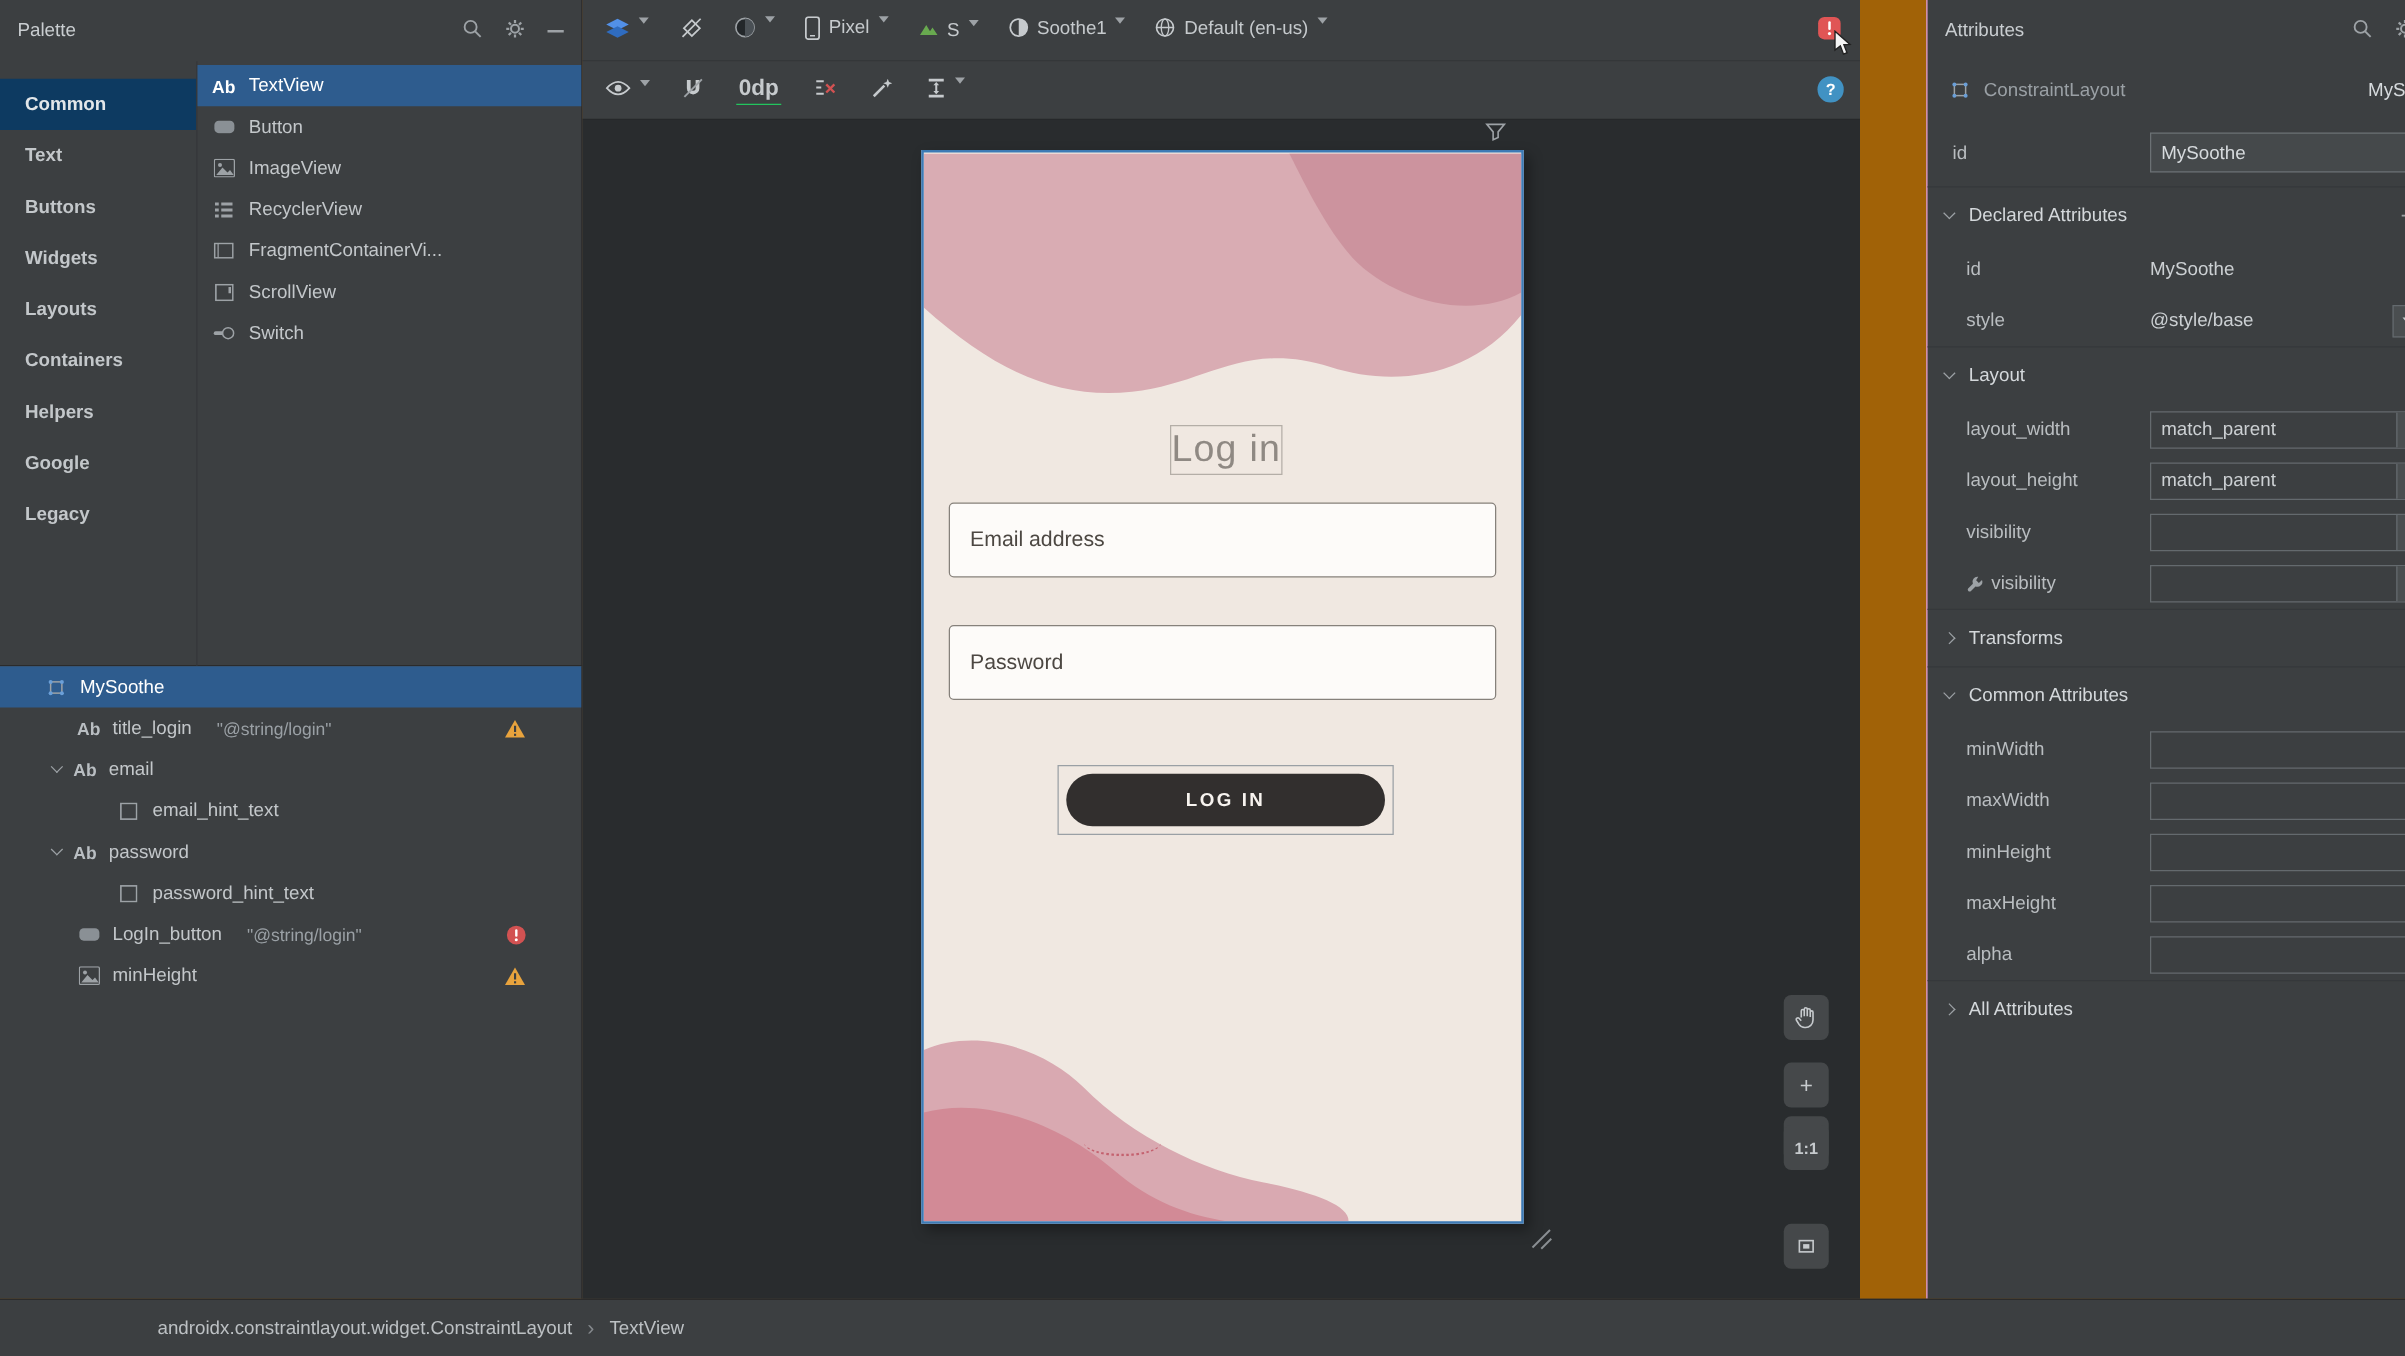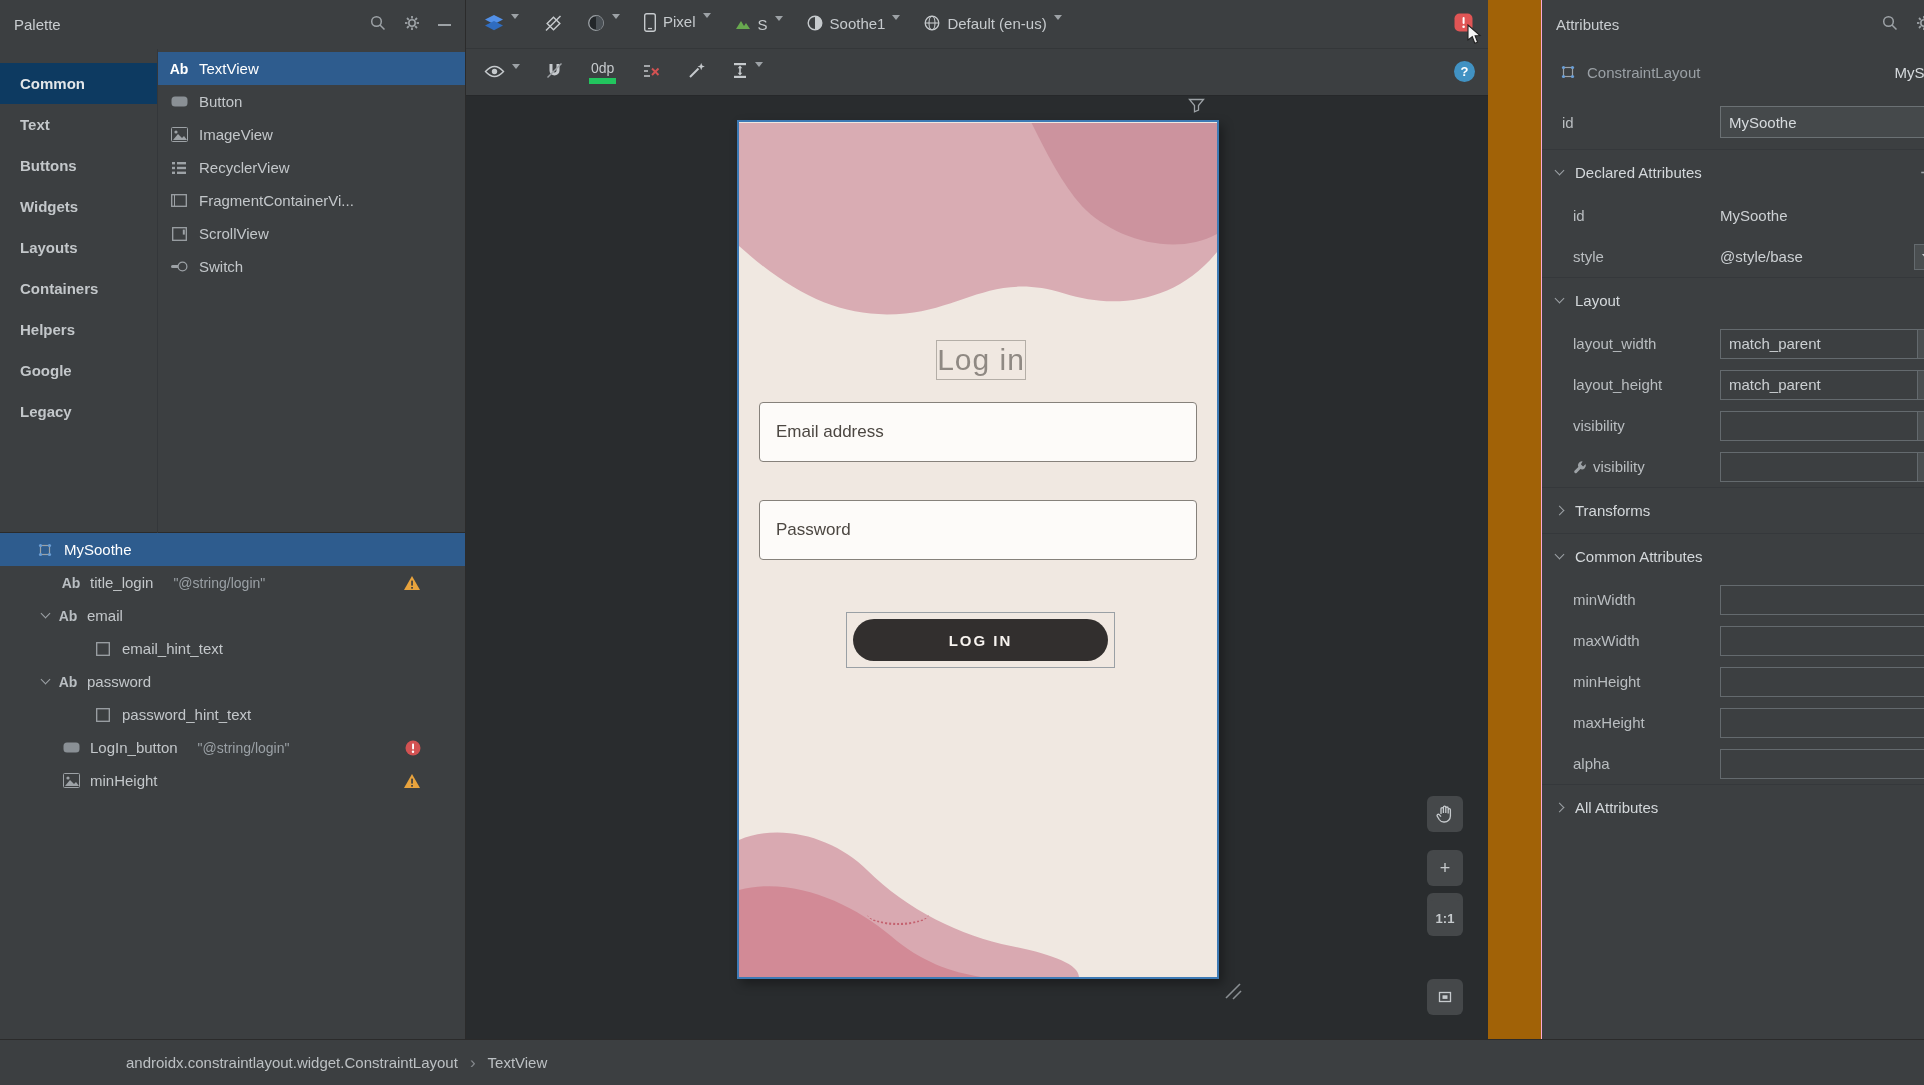--- a/index.html
+++ b/index.html
@@ -38,21 +38,21 @@
   .tree-row.sel { background:#2e5c8e; color:#fff; }
   .t-lab { white-space:nowrap; }
   .t-val { color:#9aa0a5; margin-left:12px; font-size:14px; white-space:nowrap; }
   .t-badge { margin-left:auto; margin-right:44px; display:inline-flex; }
 
   
   .design { position:absolute; left:466px; top:0; width:1022px; height:1039px; background:#3c3f41; }
   .tb1 { height:49px; display:flex; align-items:center; padding-left:18px; gap:24px; border-bottom:1px solid #343739; }
   .tb2 { height:47px; display:flex; align-items:center; padding-left:18px; gap:26px; border-bottom:1px solid #26282a; }
   .tgroup { display:inline-flex; gap:7px; color:#c6cacd; }
-  .zerodp { border-bottom:6px solid #22c55e; padding:0 2px 2px; color:#c6cacd; font-size:14px; }
+  .zerodp { border-bottom:1px solid #22c55e; padding:0 2px 2px; color:#c6cacd; font-size:18px;font-weight:bold; }
   .canvas { position:absolute; left:0; top:96px; right:0; bottom:0; background:#292c2e; overflow:hidden; }
 
   .phone { position:absolute; left:271px; top:24px; width:482px; height:859px; background:#f0e8e1; border:2px solid #3d7ab5; box-shadow:4px 5px 10px rgba(0,0,0,.35); overflow:hidden; }
   .blob-top { position:absolute; left:0; top:0; width:100%; }
   .blob-bottom { position:absolute; left:0; bottom:0; }
   .dotted-arc { position:absolute; left:128px; bottom:52px; width:62px; height:22px; border-bottom:2px dotted #c4626f; border-radius:50%; }
   .login-title-box { position:absolute; left:197px; top:218px; width:90px; height:40px; border:1px solid #b4aea7; display:flex; align-items:center; justify-content:center; }
   .login-title { color:#8f8983; font-size:30px; letter-spacing:1px; }
   .pfield { position:absolute; left:20px; width:438px; height:60px; background:#fdfbf9; border:1px solid #86817b; border-radius:4px; display:flex; align-items:center; padding-left:16px; color:#4c4742; font-size:17px; }
   .pfield.email { top:280px; }

